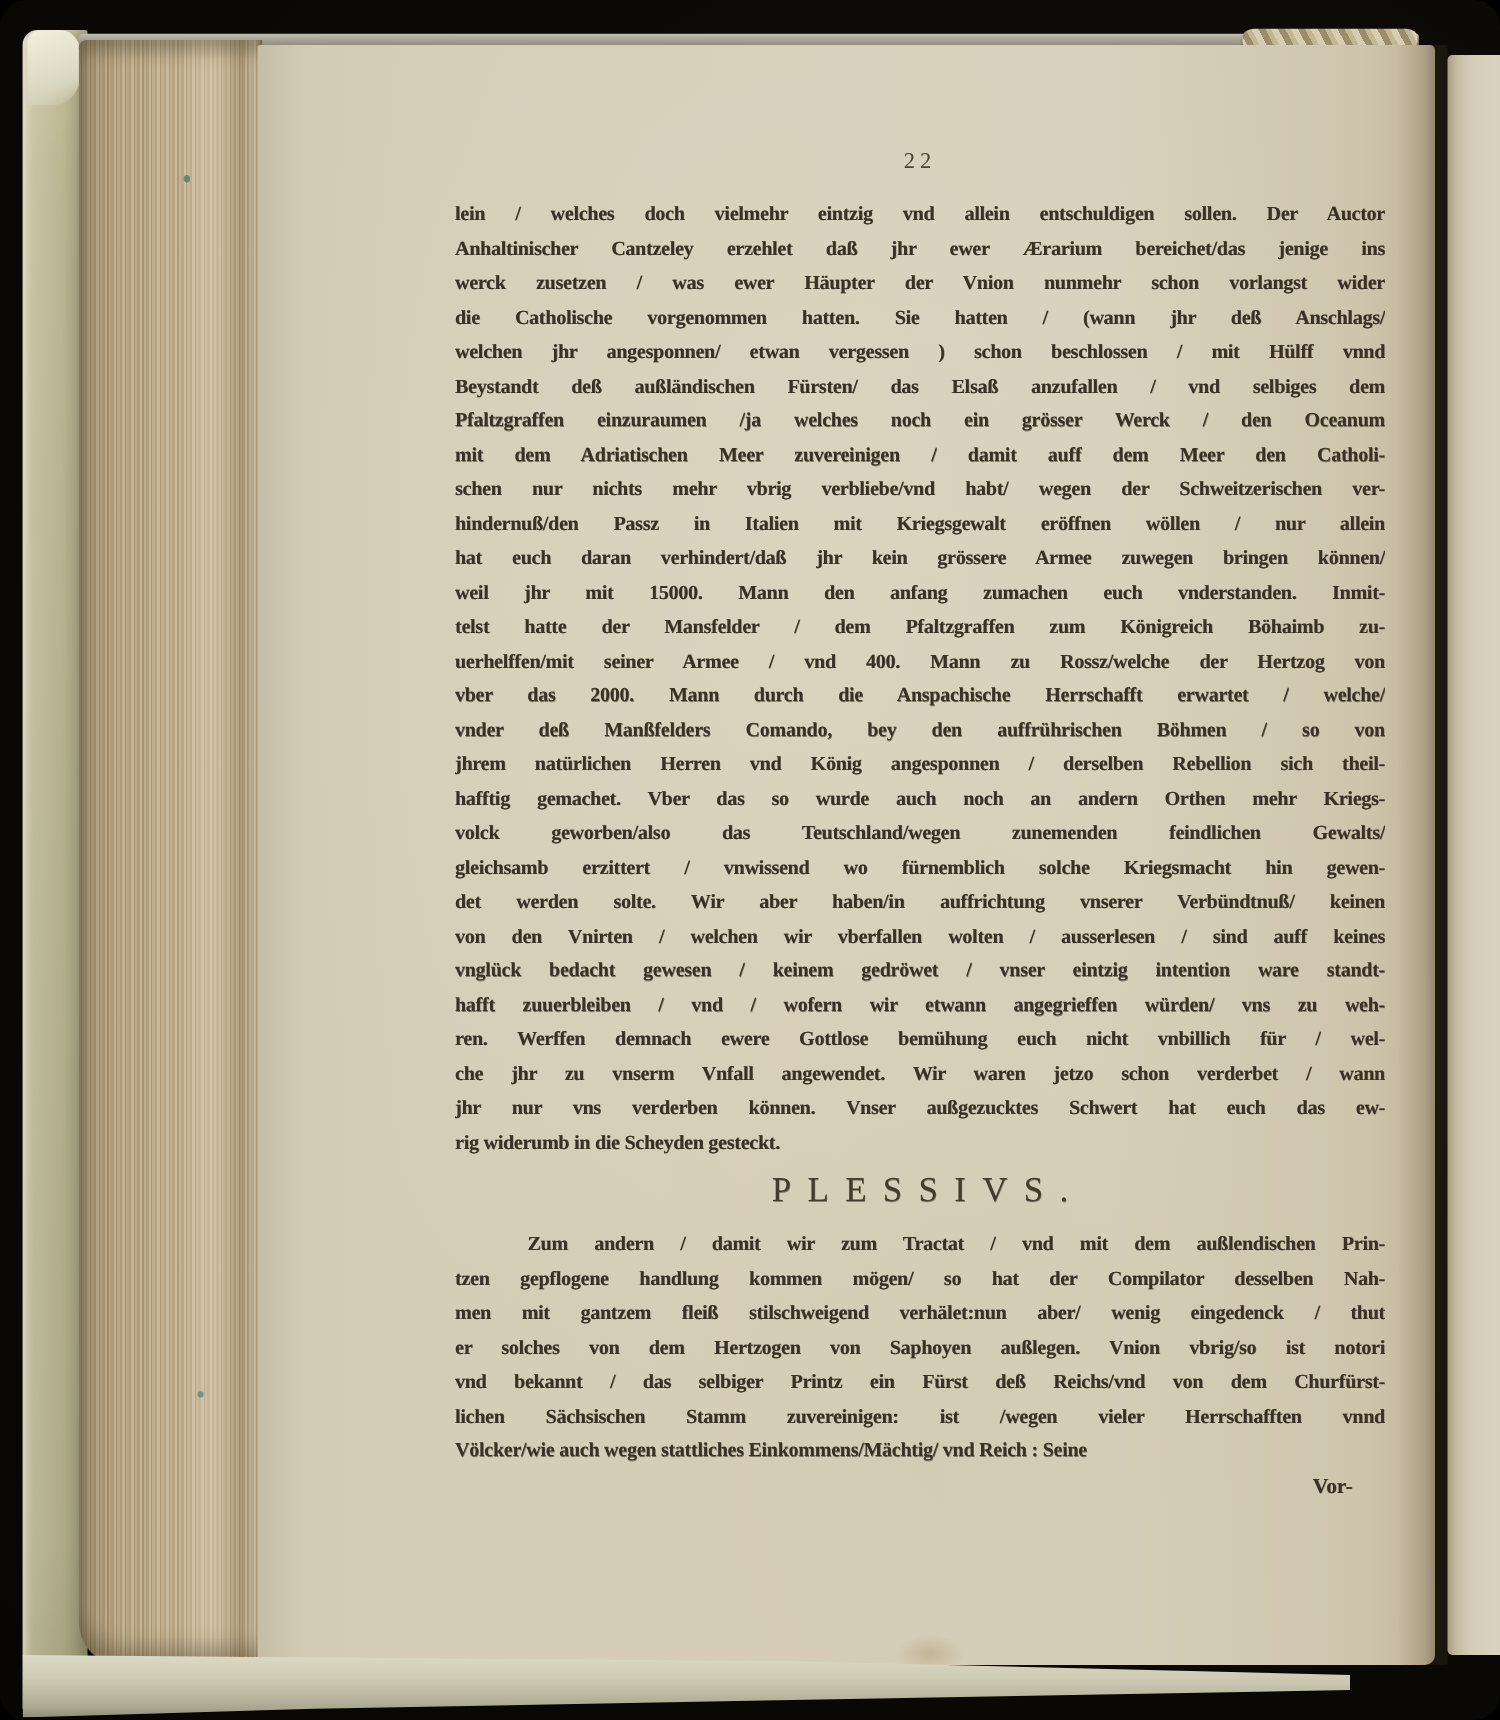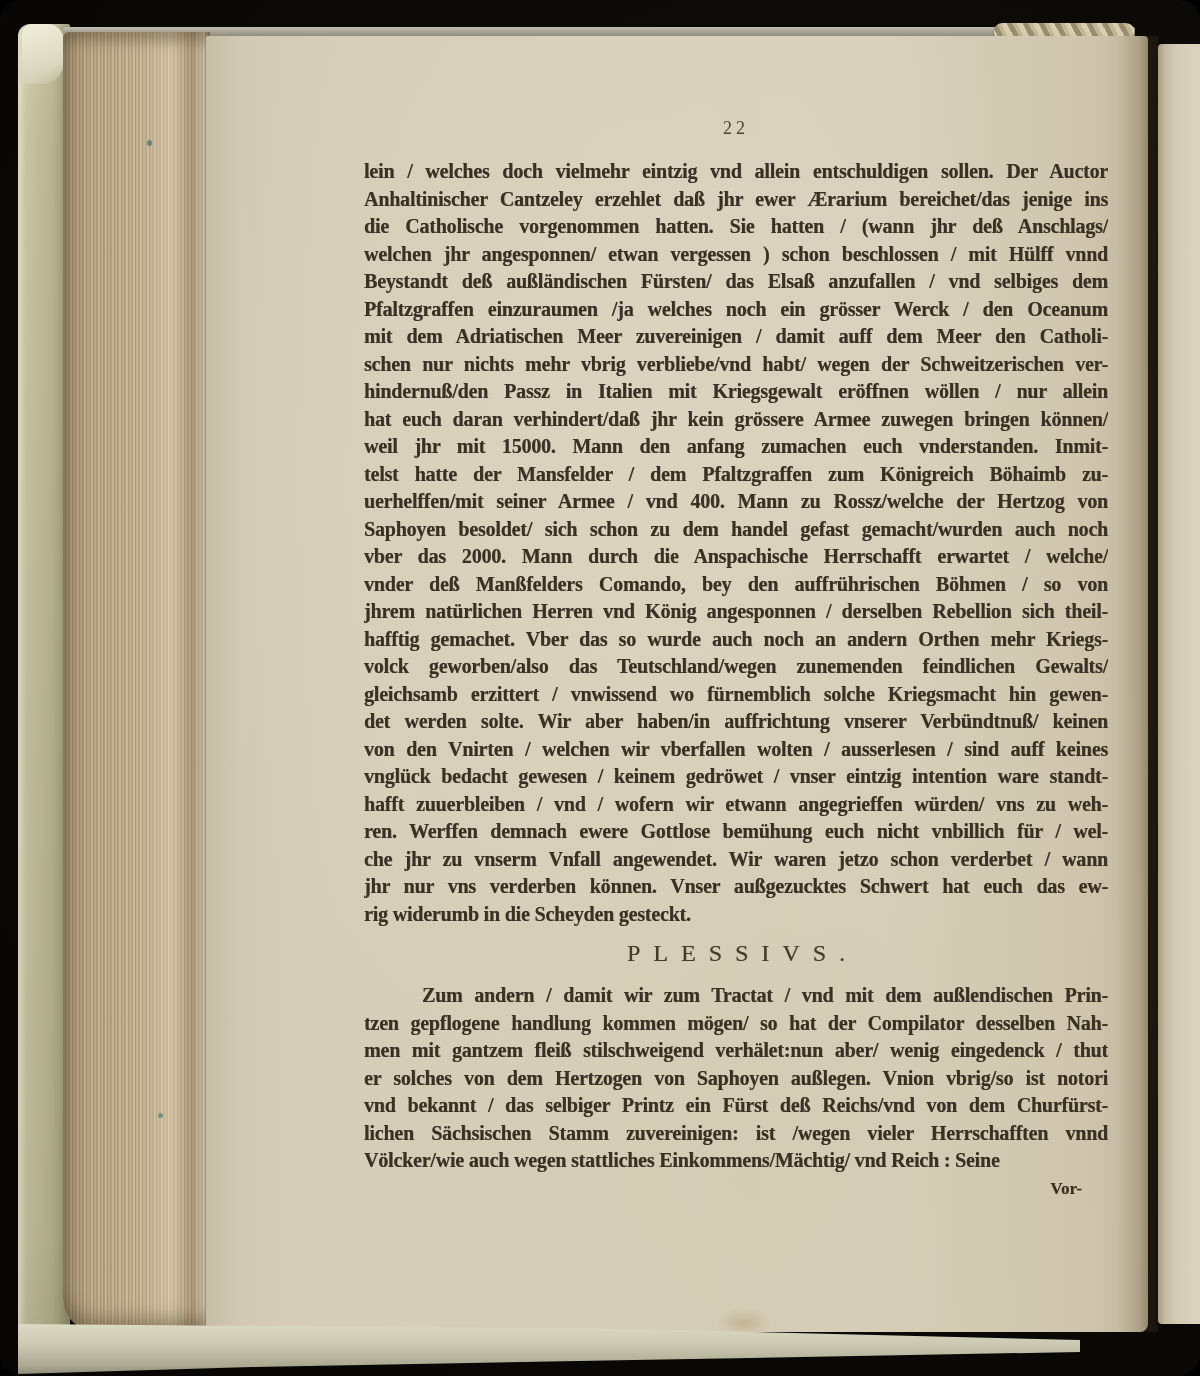--- a/index.html
+++ b/index.html
@@ -86,30 +86,30 @@
   .speck-2{position:absolute;left:158px;top:1113px;width:5px;height:5px;border-radius:50%;background:#53807c;opacity:.7;}
   
   .page-number{
     position:absolute;left:158px;top:82px;width:744px;text-align:center;
     font-size:18px;letter-spacing:4px;color:#4d4335;
   }
   
   .text-block{position:absolute;left:158px;top:122px;width:744px;color:#3a3023;}
   .para .line{
     height:27.5px;line-height:27.5px;overflow:hidden;
-    font-weight:bold;font-size:20px;letter-spacing:-0.2px;
+    font-weight:bold;font-size:16px;letter-spacing:-0.2px;
     text-align:justify;text-align-last:justify;
     text-shadow:0.4px 0.3px 0 rgba(55,45,32,.55);
     white-space:normal;
   }
   .para .line.last{text-align-last:left;}
   .para.indent-first .line:first-child{text-indent:58px;}
   .heading{
     height:40px;line-height:40px;margin-top:5px;margin-bottom:9px;
-    text-align:center;font-size:24px;font-weight:500;
+    text-align:center;font-size:28px;font-weight:500;
     letter-spacing:13px;padding-left:13px;color:#453b2d;
     text-shadow:0.4px 0.3px 0 rgba(60,50,36,.5);
   }
   .catchword-row{
     height:27.5px;line-height:27.5px;text-align:right;padding-right:26px;
     font-weight:bold;font-size:17px;
     text-shadow:0.4px 0.3px 0 rgba(55,45,32,.55);
   }
 </style>
 </head>
@@ -124,32 +124,32 @@
     <div class="fore-edge"></div>
     <div class="headband"></div>
 
     <div class="page">
       <div class="page-number">22</div>
 
       <div class="text-block">
         <div class="para" id="para1">
             <div class="line">lein / welches doch vielmehr eintzig vnd allein entschuldigen sollen. Der Auctor</div>
             <div class="line">Anhaltinischer Cantzeley erzehlet daß jhr ewer Ærarium bereichet/das jenige ins</div>
+            <div class="line">werck zusetzen / was ewer Häupter der Vnion nunmehr schon vorlangst wider</div>
             <div class="line">die Catholische vorgenommen hatten. Sie hatten / (wann jhr deß Anschlags/</div>
             <div class="line">welchen jhr angesponnen/ etwan vergessen ) schon beschlossen / mit Hülff vnnd</div>
             <div class="line">Beystandt deß außländischen Fürsten/ das Elsaß anzufallen / vnd selbiges dem</div>
             <div class="line">Pfaltzgraffen einzuraumen /ja welches noch ein grösser Werck / den Oceanum</div>
             <div class="line">mit dem Adriatischen Meer zuvereinigen / damit auff dem Meer den Catholi-</div>
             <div class="line">schen nur nichts mehr vbrig verbliebe/vnd habt/ wegen der Schweitzerischen ver-</div>
             <div class="line">hindernuß/den Passz in Italien mit Kriegsgewalt eröffnen wöllen / nur allein</div>
             <div class="line">hat euch daran verhindert/daß jhr kein grössere Armee zuwegen bringen können/</div>
             <div class="line">weil jhr mit 15000. Mann den anfang zumachen euch vnderstanden. Inmit-</div>
             <div class="line">telst hatte der Mansfelder / dem Pfaltzgraffen zum Königreich Böhaimb zu-</div>
             <div class="line">uerhelffen/mit seiner Armee / vnd 400. Mann zu Rossz/welche der Hertzog von</div>
-            <div class="line">Saphoyen besoldet/ sich schon zu dem handel gefast gemacht/wurden auch noch</div>
             <div class="line">vber das 2000. Mann durch die Anspachische Herrschafft erwartet / welche/</div>
             <div class="line">vnder deß Manßfelders Comando, bey den auffrührischen Böhmen / so von</div>
             <div class="line">jhrem natürlichen Herren vnd König angesponnen / derselben Rebellion sich theil-</div>
             <div class="line">hafftig gemachet. Vber das so wurde auch noch an andern Orthen mehr Kriegs-</div>
             <div class="line">volck geworben/also das Teutschland/wegen zunemenden feindlichen Gewalts/</div>
             <div class="line">gleichsamb erzittert / vnwissend wo fürnemblich solche Kriegsmacht hin gewen-</div>
             <div class="line">det werden solte. Wir aber haben/in auffrichtung vnserer Verbündtnuß/ keinen</div>
             <div class="line">von den Vnirten / welchen wir vberfallen wolten / ausserlesen / sind auff keines</div>
             <div class="line">vnglück bedacht gewesen / keinem gedröwet / vnser eintzig intention ware standt-</div>
             <div class="line">hafft zuuerbleiben / vnd / wofern wir etwann angegrieffen würden/ vns zu weh-</div>

